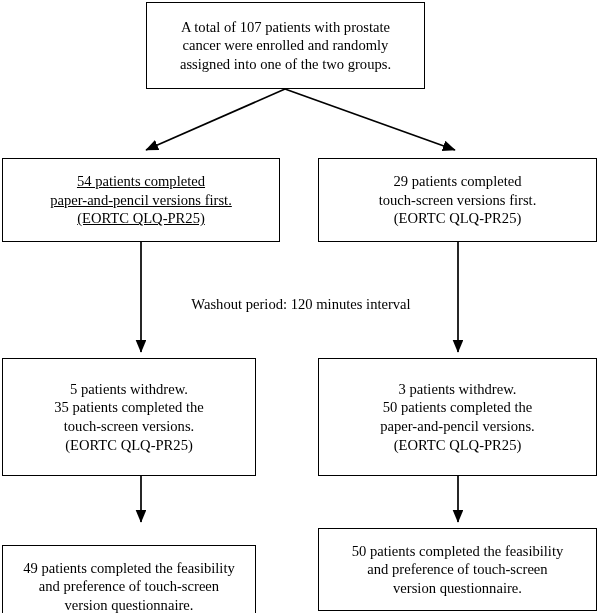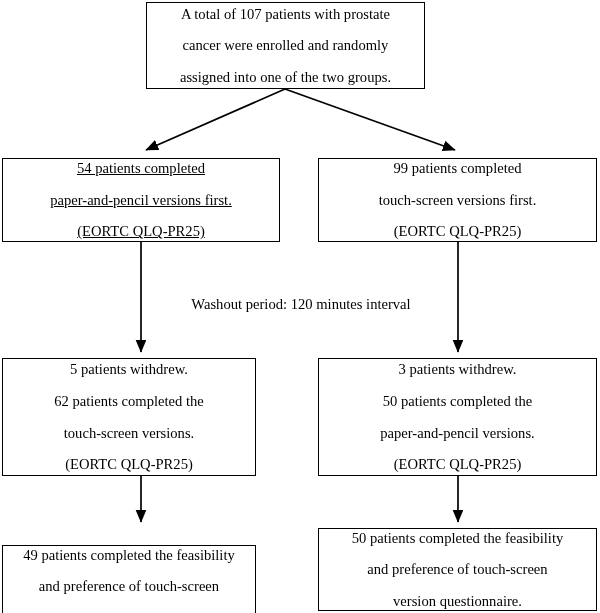--- a/index.html
+++ b/index.html
@@ -24,21 +24,20 @@
     border: 1.6px solid #000000;
     background: #ffffff;
     display: flex;
     flex-direction: column;
     align-items: center;
     justify-content: center;
     text-align: center;
     font-size: 14.6px;
     line-height: 1.0;
     color: #000000;
-    gap: 13px;
   }
   .node .ln {
     display: block;
     white-space: nowrap;
     padding: 2px 0;
   }
   
   #node-enrollment   { left: 146px; top: 2px;   width: 279px; height: 87px; }
   #node-group-a      { left: 2px;   top: 158px; width: 278px; height: 84px; text-decoration: underline; }
   #node-group-b      { left: 318px; top: 158px; width: 279px; height: 84px; }
@@ -98,30 +97,30 @@
     <span class="ln">assigned into one of the two groups.</span>
   </div>
 
   <div class="node" id="node-group-a">
     <span class="ln">54 patients completed</span>
     <span class="ln">paper-and-pencil versions first.</span>
     <span class="ln">(EORTC QLQ-PR25)</span>
   </div>
 
   <div class="node" id="node-group-b">
-    <span class="ln">99 patients completed</span>
+    <span class="ln">29 patients completed</span>
     <span class="ln">touch-screen versions first.</span>
     <span class="ln">(EORTC QLQ-PR25)</span>
   </div>
 
   <div class="washout-label">Washout period: 120 minutes interval</div>
 
   <div class="node" id="node-crossover-a">
     <span class="ln">5 patients withdrew.</span>
-    <span class="ln">62 patients completed the</span>
+    <span class="ln">35 patients completed the</span>
     <span class="ln">touch-screen versions.</span>
     <span class="ln">(EORTC QLQ-PR25)</span>
   </div>
 
   <div class="node" id="node-crossover-b">
     <span class="ln">3 patients withdrew.</span>
     <span class="ln">50 patients completed the</span>
     <span class="ln">paper-and-pencil versions.</span>
     <span class="ln">(EORTC QLQ-PR25)</span>
   </div>

